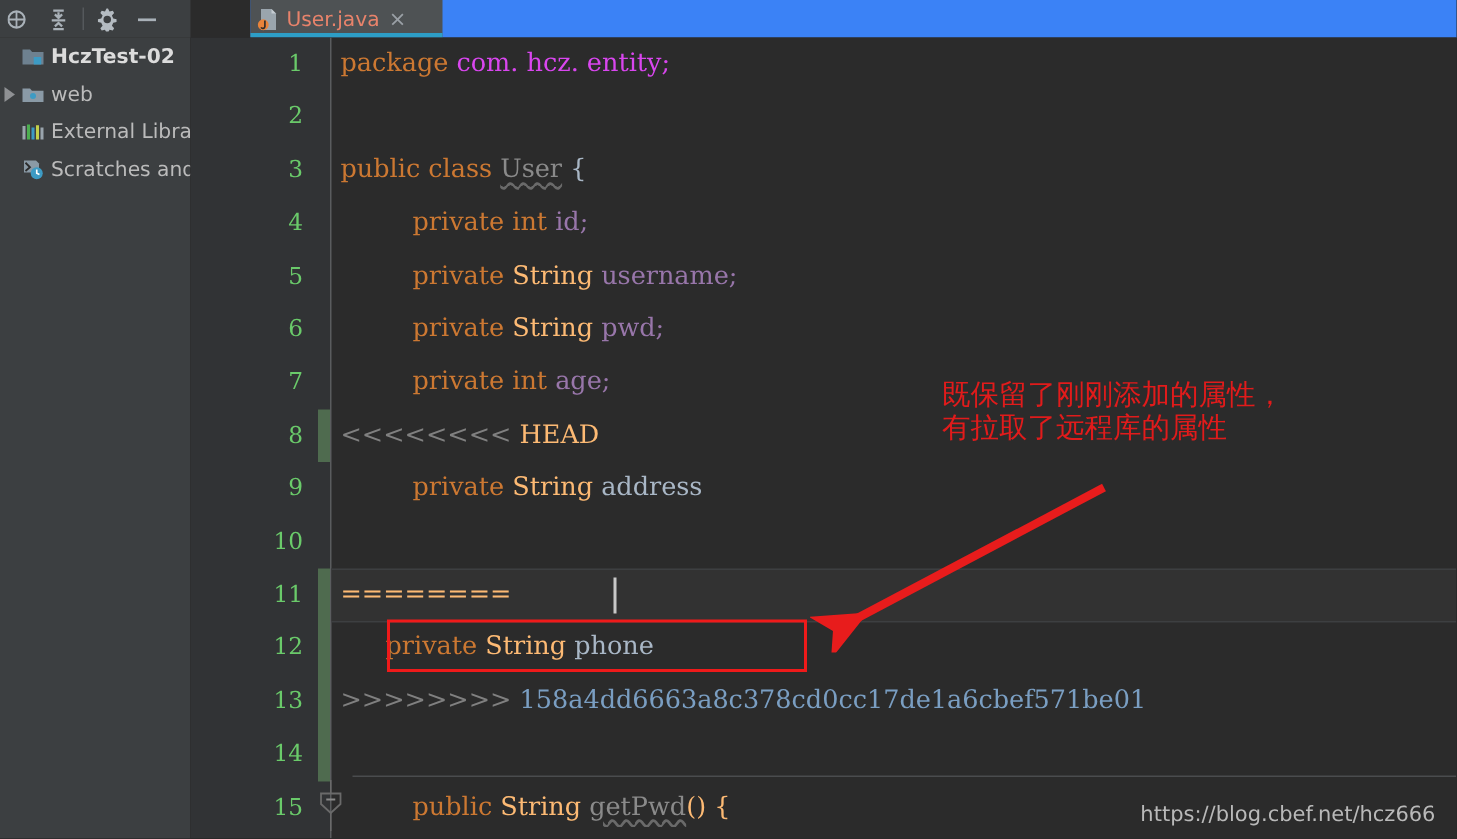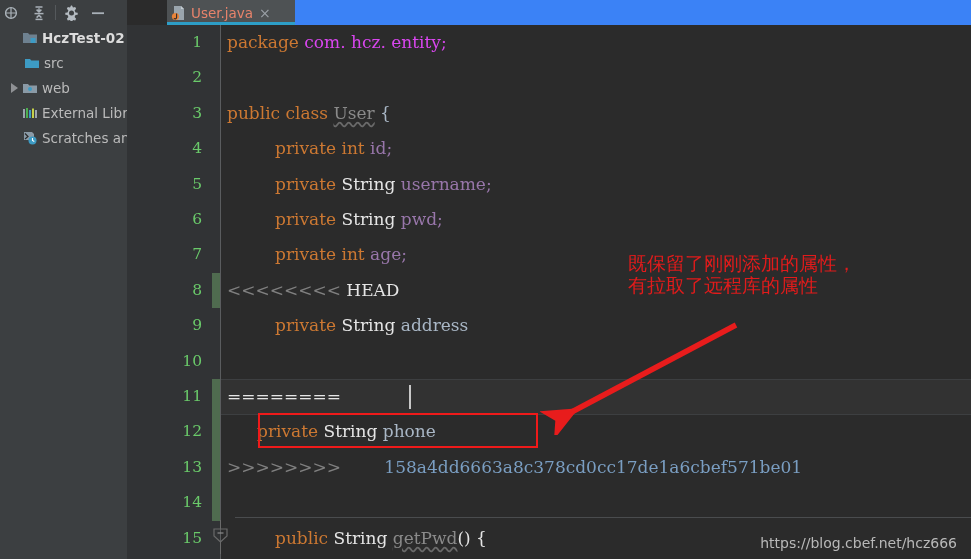--- a/index.html
+++ b/index.html
@@ -22,21 +22,21 @@
   }
   .tb-sep{width:1px;height:15px;background:#55595c;margin:0 3px;}
 
   
   .sidebar{
     position:absolute;left:0;top:25px;width:127px;height:534px;
     background:#3c3f41;overflow:hidden;
   }
   .side-item{
     display:flex;align-items:center;height:25px;
-    padding-left:8px;color:#bbbbbb;font-size:13.5px;white-space:nowrap;
+    padding-left:0;color:#bbbbbb;font-size:13.5px;white-space:nowrap;
   }
   .side-item .lbl{margin-left:4px;}
   .side-item.root .lbl{font-weight:bold;color:#dcdcdc;}
   .indent1{padding-left:24px;}
   .arrow{
     width:13px;height:13px;flex:0 0 13px;position:relative;margin-right:1px;
   }
   .arrow.closed::before{
     content:"";position:absolute;left:3px;top:2px;
     border-left:7px solid #8f9194;border-top:5px solid transparent;border-bottom:5px solid transparent;
@@ -83,27 +83,27 @@
   .changebar{position:absolute;left:85px;width:8px;height:35.4px;background:#4f6b4f;}
   .hl-row{position:absolute;left:94px;right:0;height:35.4px;background:#323232;}
   .hl-border{position:absolute;left:94px;right:0;height:1px;background:#3d3f41;}
 
   .code{
     position:absolute;left:6px;white-space:pre;
     font-family:"DejaVu Serif","Liberation Serif",serif;
     font-size:17px;line-height:35.4px;
   }
   .kw{color:#cc7832;}
-  .ty{color:#e5e5e5;}
+  .ty{color:#fdba74;}
   .fld{color:#9876aa;}
   .pl{color:#a9b7c6;}
   .pkg{color:#d946ef;}
   .cls-warn{color:#8a8a8a;}
   .merge{color:#808080;}
-  .hashv{color:#7a9ec2;margin-left:38px;}
+  .hashv{color:#7a9ec2;}
   .wavy{
     text-decoration:underline;
     text-decoration-style:wavy;
     text-decoration-color:#6a6a6a;
     text-underline-offset:3px;
   }
 
   .caret{
     position:absolute;width:2px;height:24px;background:#c8c8c8;
   }
@@ -167,28 +167,20 @@
       <span class="arrow blank"></span>
       <span class="ic">
         <svg width="16" height="16" viewBox="0 0 16 16">
           <path fill="#6e8190" d="M1 3h5l1.4 1.6H15V13H1z"></path>
           <rect x="8.5" y="8" width="5" height="5" fill="#3d9bc4"></rect>
         </svg>
       </span>
       <span class="lbl">HczTest-02 </span>
     </div>
 
-    <div class="side-item indent1">
-      <span class="ic">
-        <svg width="16" height="16" viewBox="0 0 16 16">
-          <path fill="#3d9bc4" d="M1 4h5l1.3 1.5H15V13H1z"></path>
-        </svg>
-      </span>
-      <span class="lbl">src</span>
-    </div>
 
     <div class="side-item">
       <span class="arrow closed"></span>
       <span class="ic">
         <svg width="16" height="16" viewBox="0 0 16 16">
           <path fill="#8a9aa6" d="M1 4h5l1.3 1.5H15V13H1z"></path>
           <circle cx="8" cy="9" r="2" fill="#3d9bc4"></circle>
         </svg>
       </span>
       <span class="lbl">web</span>

